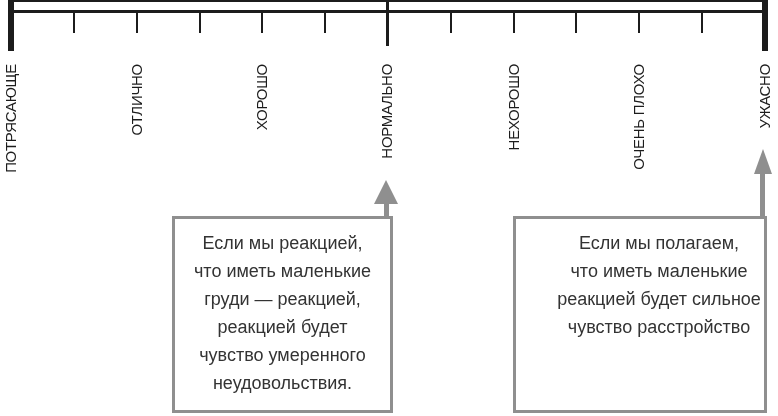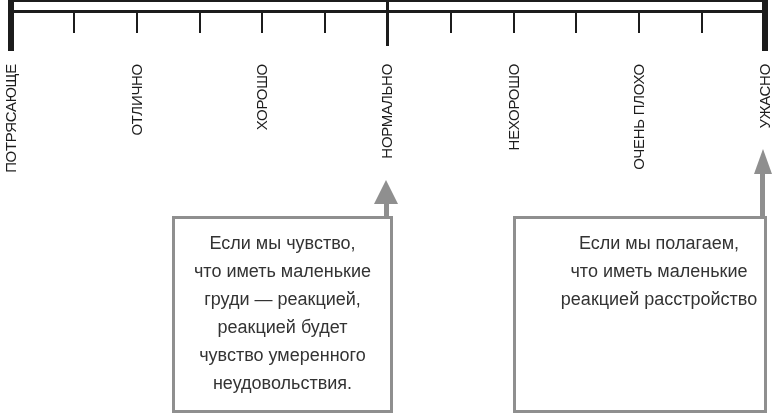--- a/index.html
+++ b/index.html
@@ -97,27 +97,28 @@
     <div class="arrow-head arrow1-head"></div>
     <div class="arrow-shaft arrow1-shaft"></div>
   </div>
 
   <div>
     <div class="arrow-head arrow2-head"></div>
     <div class="arrow-shaft arrow2-shaft"></div>
   </div>
 
   <div class="note note1">
-    <div class="note-line">Если мы чувство,</div>
+    <div class="note-line">Если мы реакцией,</div>
     <div class="note-line">что иметь маленькие</div>
     <div class="note-line">груди — реакцией,</div>
     <div class="note-line">реакцией будет</div>
     <div class="note-line">чувство умеренного</div>
     <div class="note-line">неудовольствия.</div>
   </div>
 
   <div class="note note2">
     <div class="note-line">Если мы полагаем,</div>
     <div class="note-line">что иметь маленькие</div>
-    <div class="note-line">реакцией расстройство</div>
+    <div class="note-line">реакцией будет сильное</div>
+    <div class="note-line">чувство расстройство</div>
   </div>
 
 </div>
 
 </body></html>

